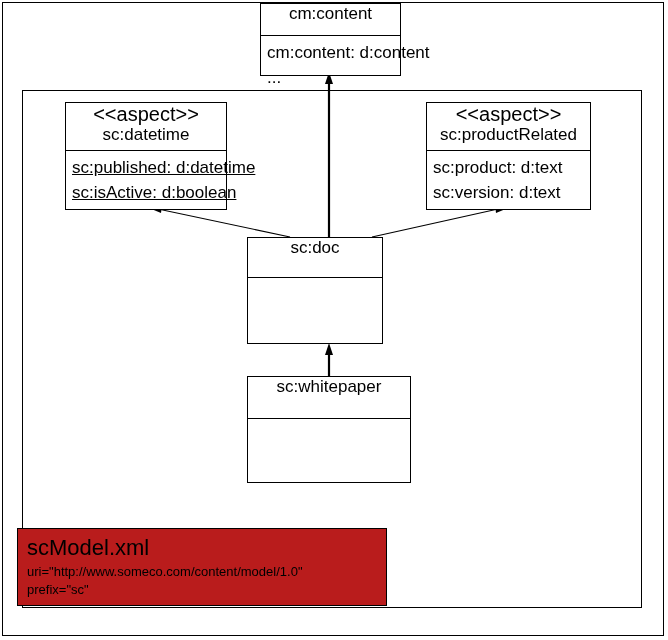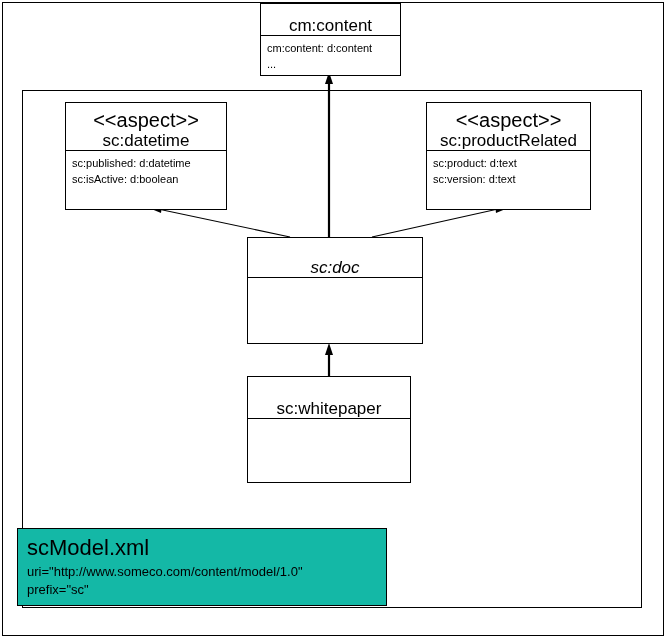--- a/index.html
+++ b/index.html
@@ -41,70 +41,70 @@
     background: #ffffff;
     box-sizing: border-box;
     z-index: 5;
   }
   .uml .head {
     border-bottom: 1px solid #000000;
     box-sizing: border-box;
     display: flex;
     flex-direction: column;
     align-items: center;
-    justify-content: flex-end;
+    justify-content: flex-start;
     text-align: center;
     line-height: 1.12;
   }
   .uml .head .stereo {
     font-size: 20px;
   }
   .uml .head .name {
     font-size: 17px;
   }
   .uml .body {
     box-sizing: border-box;
     padding: 5px 6px 0 6px;
-    font-size: 11px;
+    font-size: 17px;
     line-height: 1.45;
   }
   .uml .body div {
     white-space: nowrap;
   }
 
   
   #box-cmcontent { left: 260px; top: 3px; width: 141px; height: 73px; }
   #box-cmcontent .head { height: 32px; }
   #box-cmcontent .body { height: 39px; }
 
   #box-webable { left: 65px; top: 102px; width: 162px; height: 108px; }
   #box-webable .head { height: 48px; }
-  #box-webable .body { height: 58px; }
+  #box-webable .body { height: 58px; text-decoration: underline; }
 
   #box-productrelated { left: 426px; top: 102px; width: 165px; height: 108px; }
   #box-productrelated .head { height: 48px; }
   #box-productrelated .body { height: 58px; }
 
-  #box-doc { left: 247px; top: 237px; width: 176px; height: 107px; font-style: italic; }
+  #box-doc { left: 247px; top: 237px; width: 136px; height: 107px; }
   #box-doc .head { height: 40px; }
   #box-doc .body { height: 65px; }
 
   #box-whitepaper { left: 247px; top: 376px; width: 164px; height: 107px; }
   #box-whitepaper .head { height: 42px; }
   #box-whitepaper .body { height: 63px; }
 
   
   .note-box {
     position: absolute;
     left: 17px;
     top: 528px;
     width: 370px;
     height: 78px;
     border: 1px solid #000000;
-    background: #14b8a6;
+    background: #b91c1c;
     box-sizing: border-box;
     padding: 6px 0 0 9px;
     z-index: 6;
   }
   .note-box .note-title {
     font-size: 22px;
     line-height: 1.18;
     margin-bottom: 2px;
   }
   .note-box .note-line {

